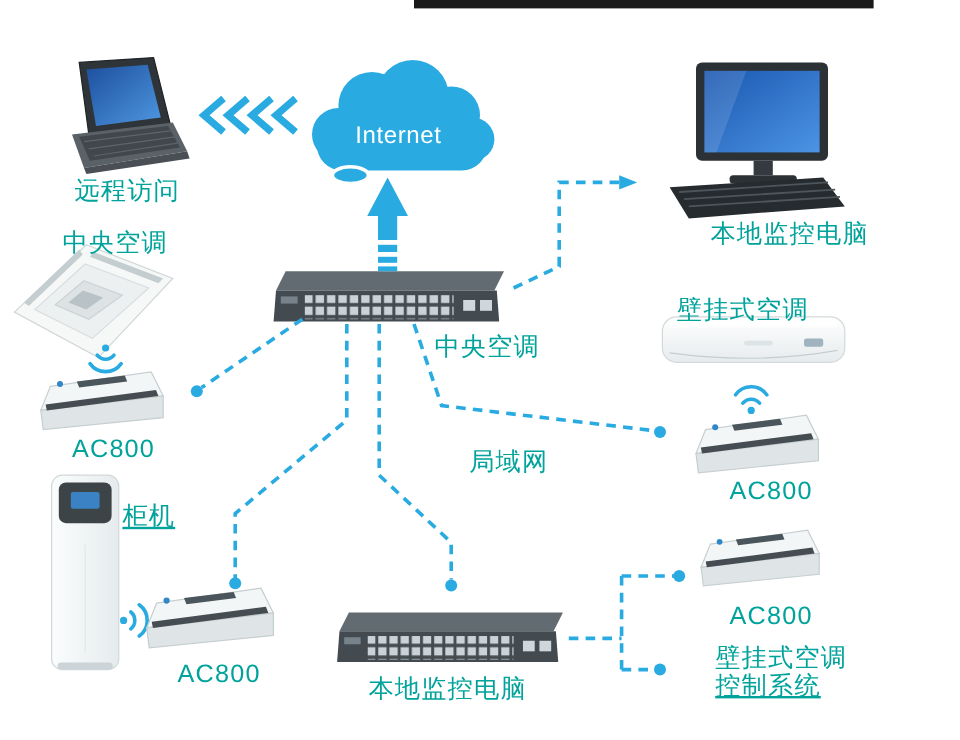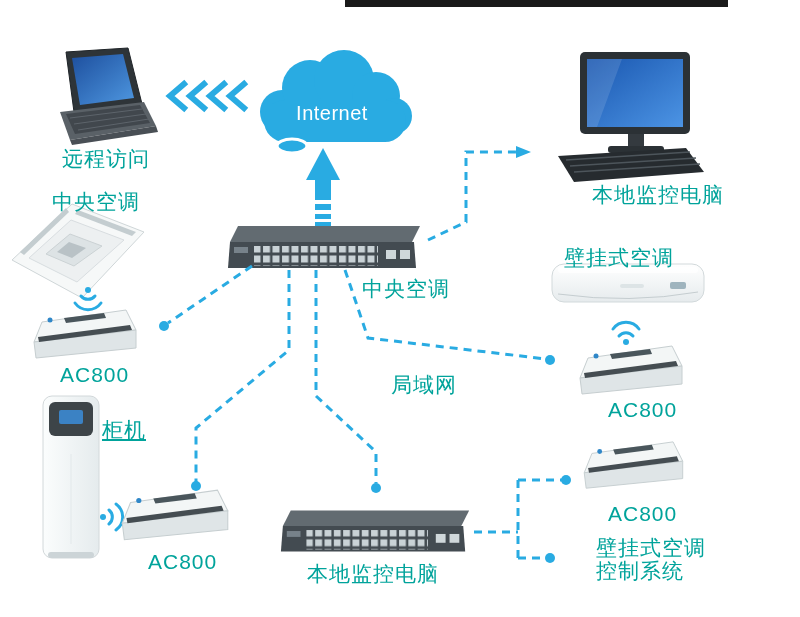--- a/index.html
+++ b/index.html
@@ -296,15 +296,15 @@
   <div class="node-label" style="left:592px; top:181px;">本地监控电脑</div>
 
   <div class="node-label" style="left:564px; top:244px;">壁挂式空调</div>
 
   <div class="node-label" style="left:608px; top:398px;">AC800</div>
 
   <div class="node-label" style="left:608px; top:502px;">AC800</div>
 
   <div class="node-label" style="left:596px; top:534px;">壁挂式空调</div>
 
-  <div class="node-label" style="left:596px; top:557px;">控制系统</div>
+  <div class="node-label" style="left:596px; top:557px;text-decoration:underline;">控制系统</div>
 
 </div>
 
 </body></html>

